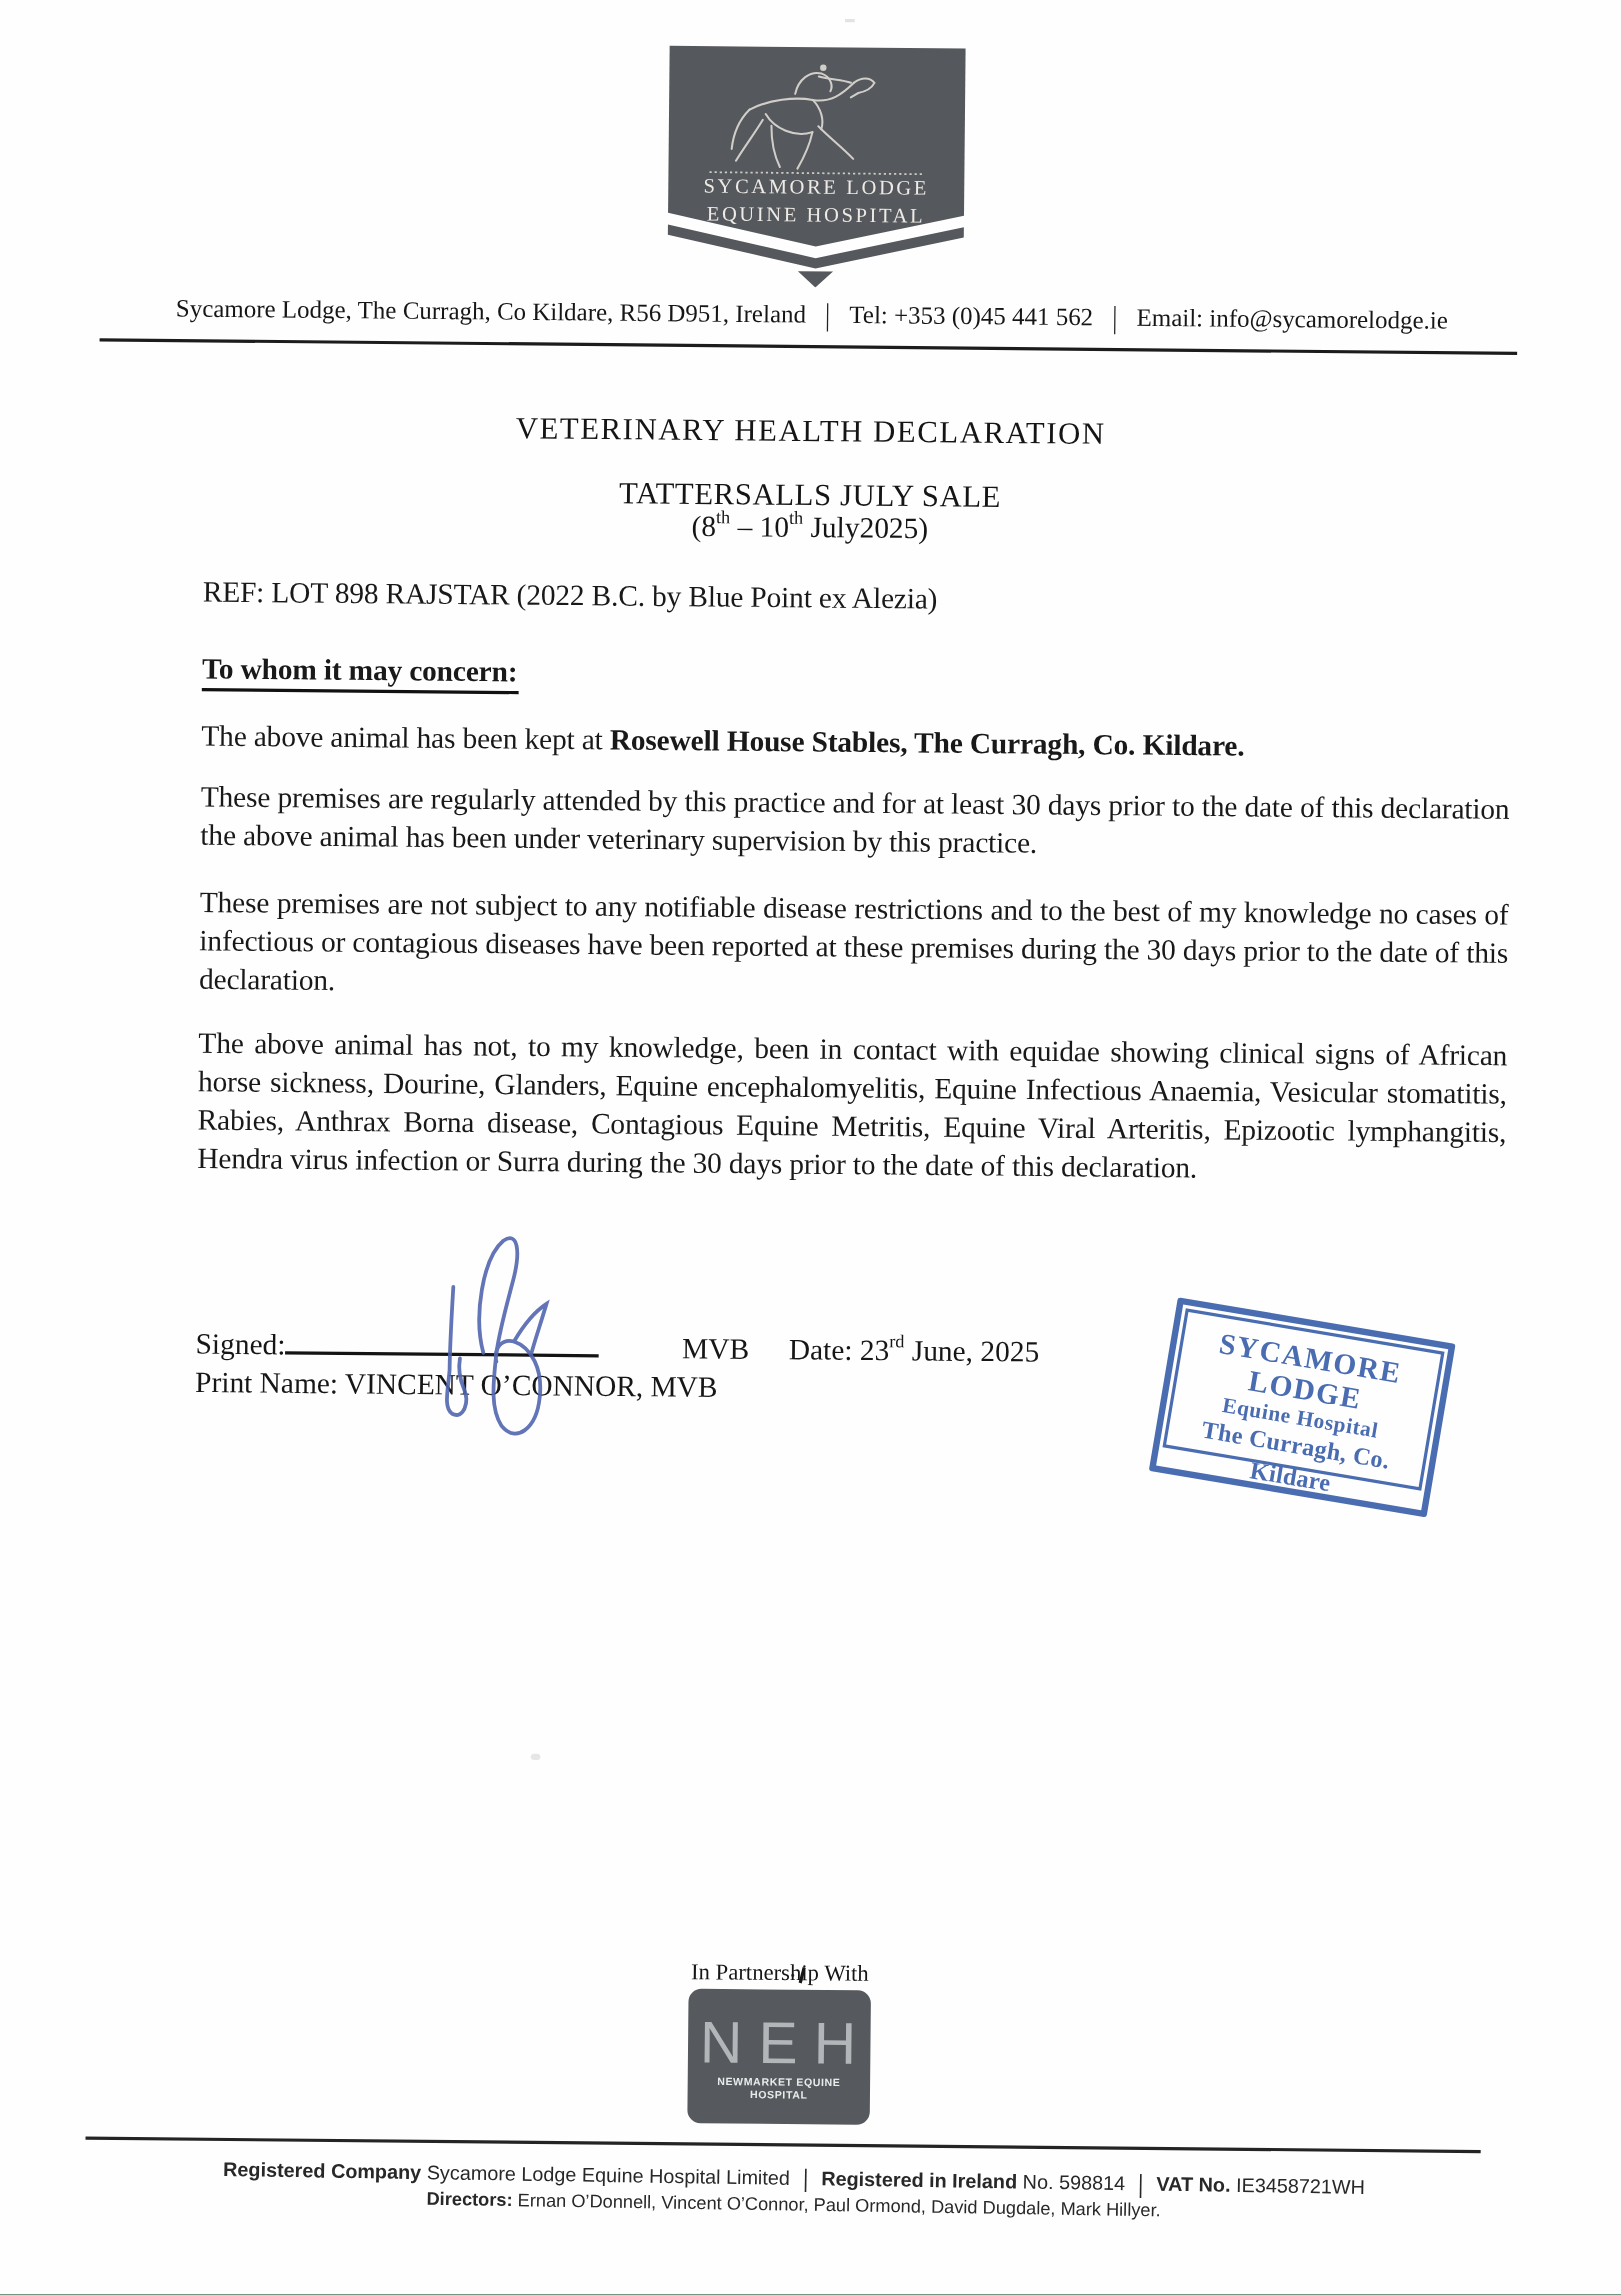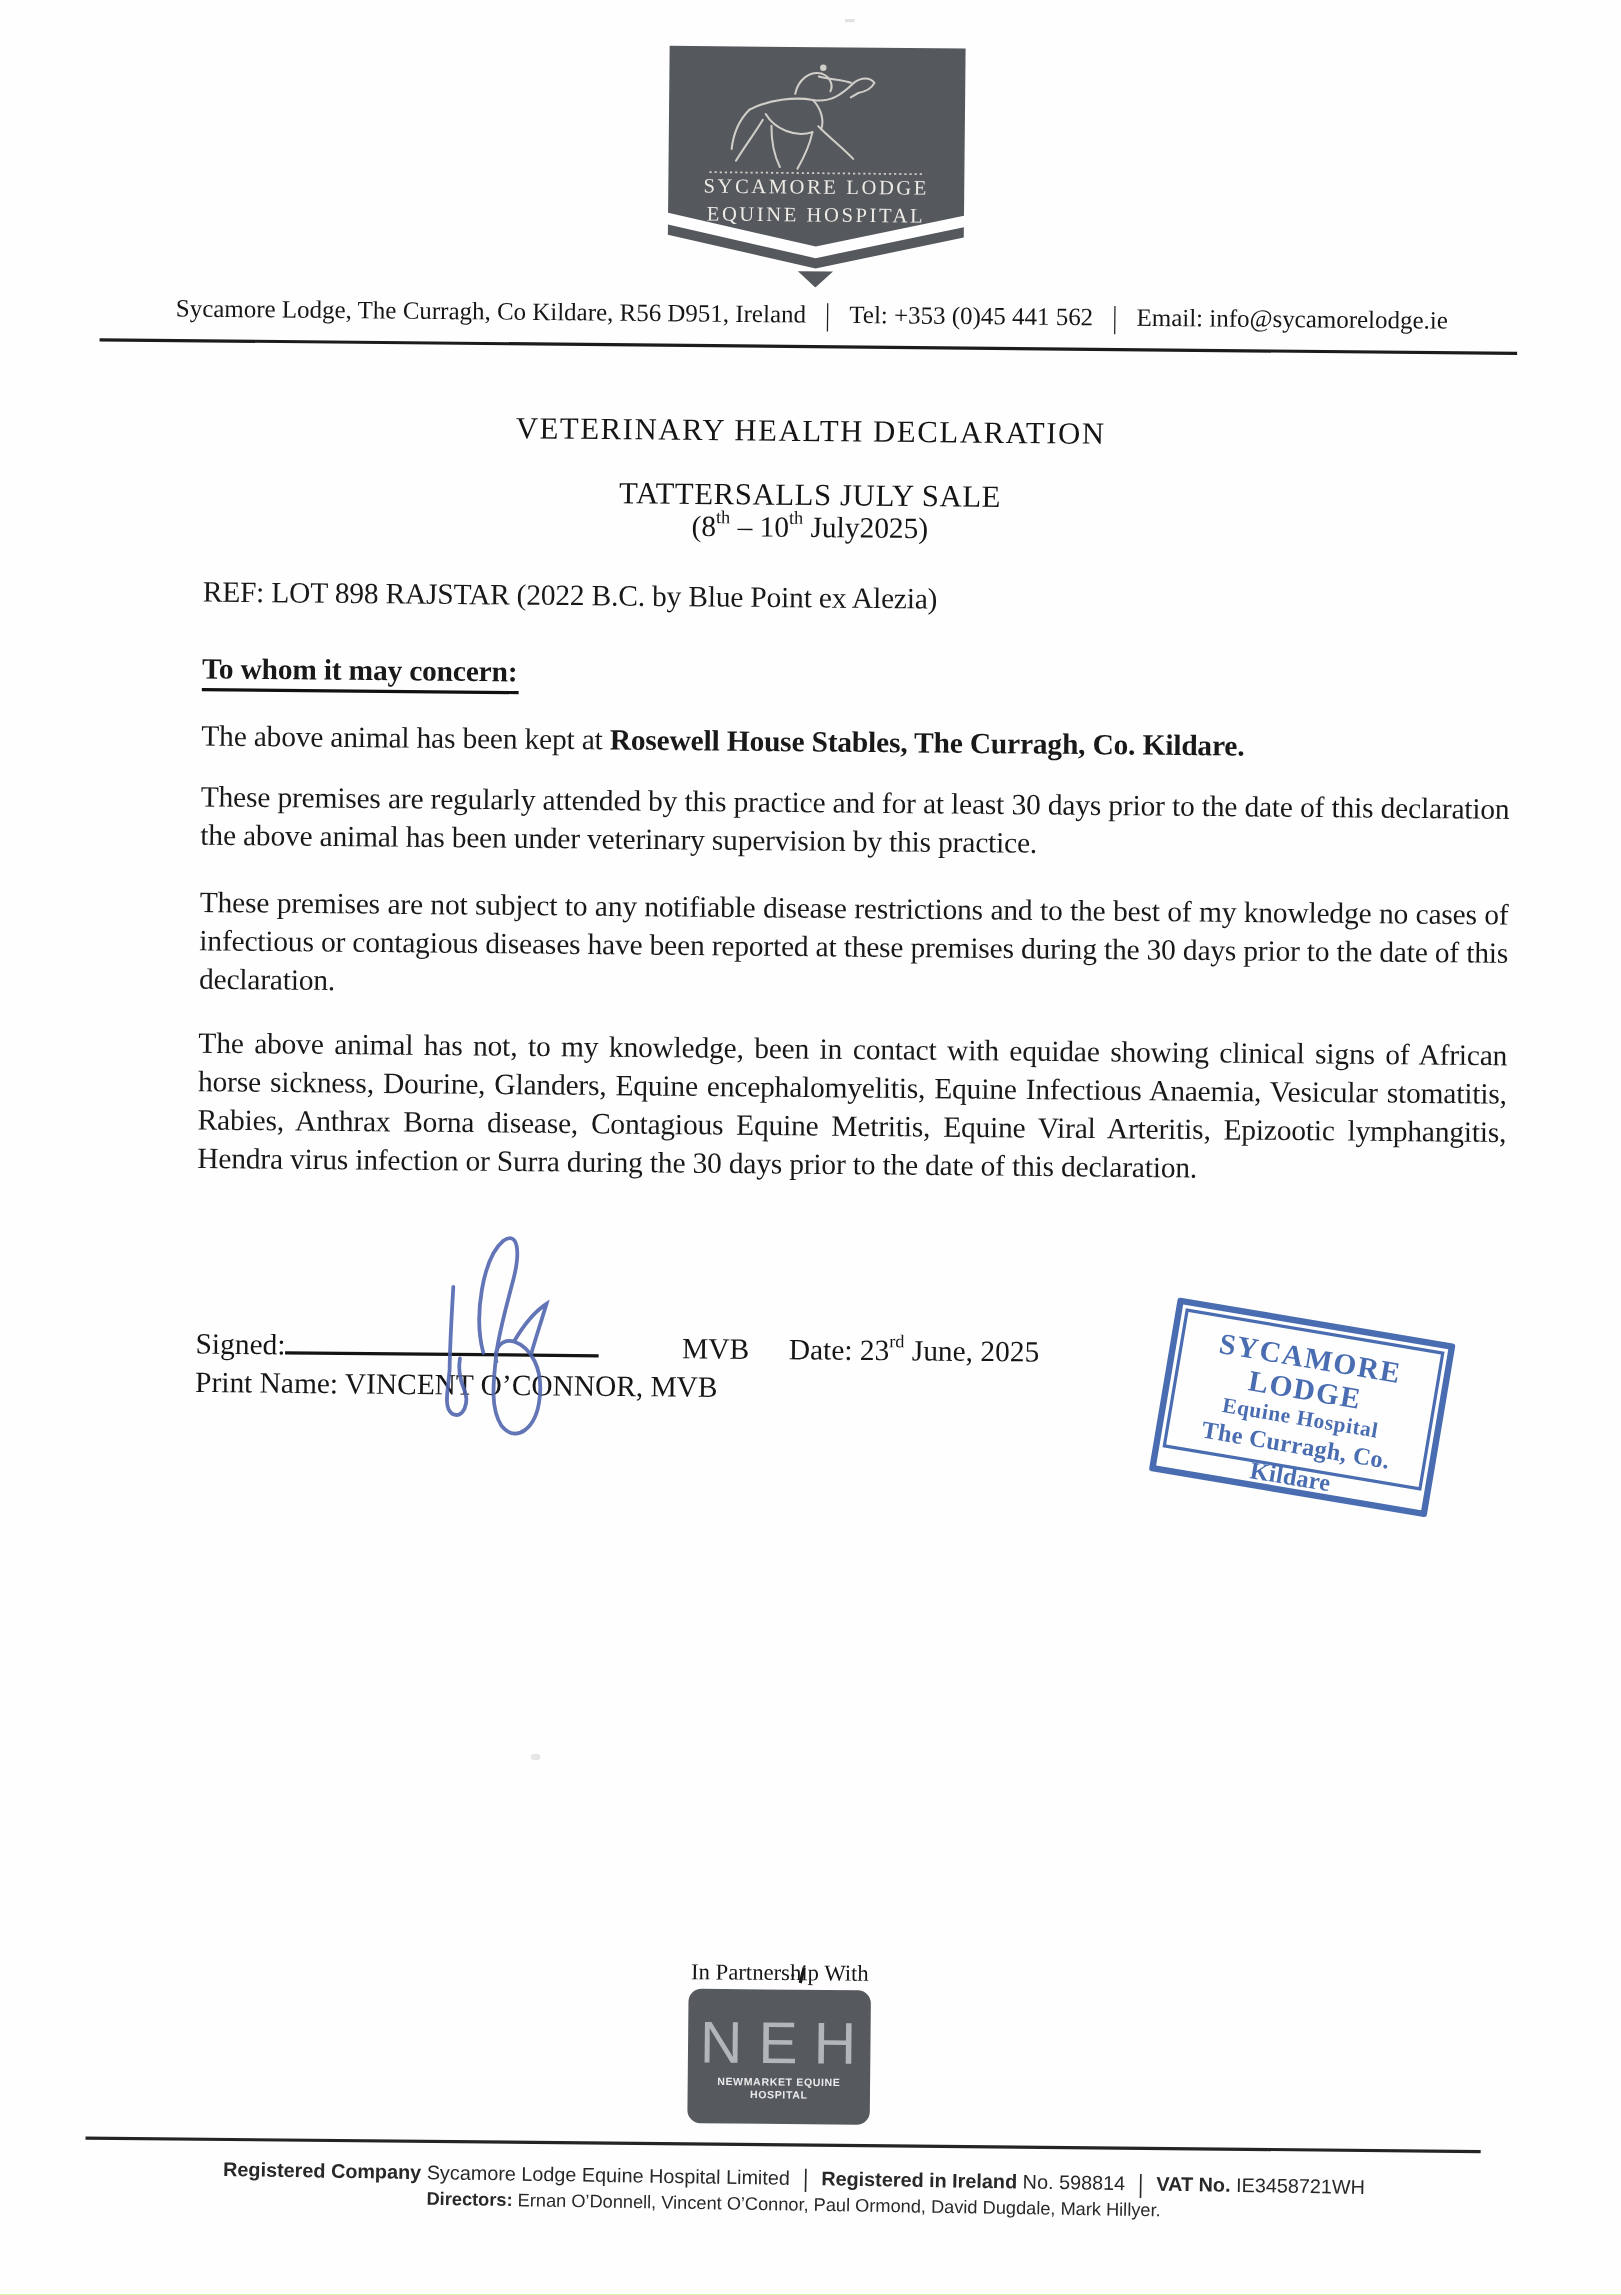--- a/index.html
+++ b/index.html
@@ -1,16 +1,16 @@
 <!DOCTYPE html>
 <html style="font-size:7.3px"><head>
 <meta charset="utf-8">
 <style>
   html,body{margin:0;padding:0;background:#ffffff;}
-  .viewport{width:1622px;height:2295px;overflow:hidden;position:relative;background:#bef264;}
+  .viewport{width:1622px;height:2295px;overflow:hidden;position:relative;background:#14532d;}
   .scale{transform:scale(3.2);transform-origin:0 0;}
   .paper{position:relative;width:507px;height:717px;background:#fffefe;
          font-family:"Liberation Serif","DejaVu Serif",serif;color:#1a1a1a;}
   .rot{position:absolute;inset:0;transform:rotate(0.55deg);transform-origin:64px 119px;}
 
   
   .logo{position:absolute;left:207px;top:12.4px;width:95px;height:76px;}
 
   
   .contact{position:absolute;top:92px;left:0;width:507px;text-align:center;

